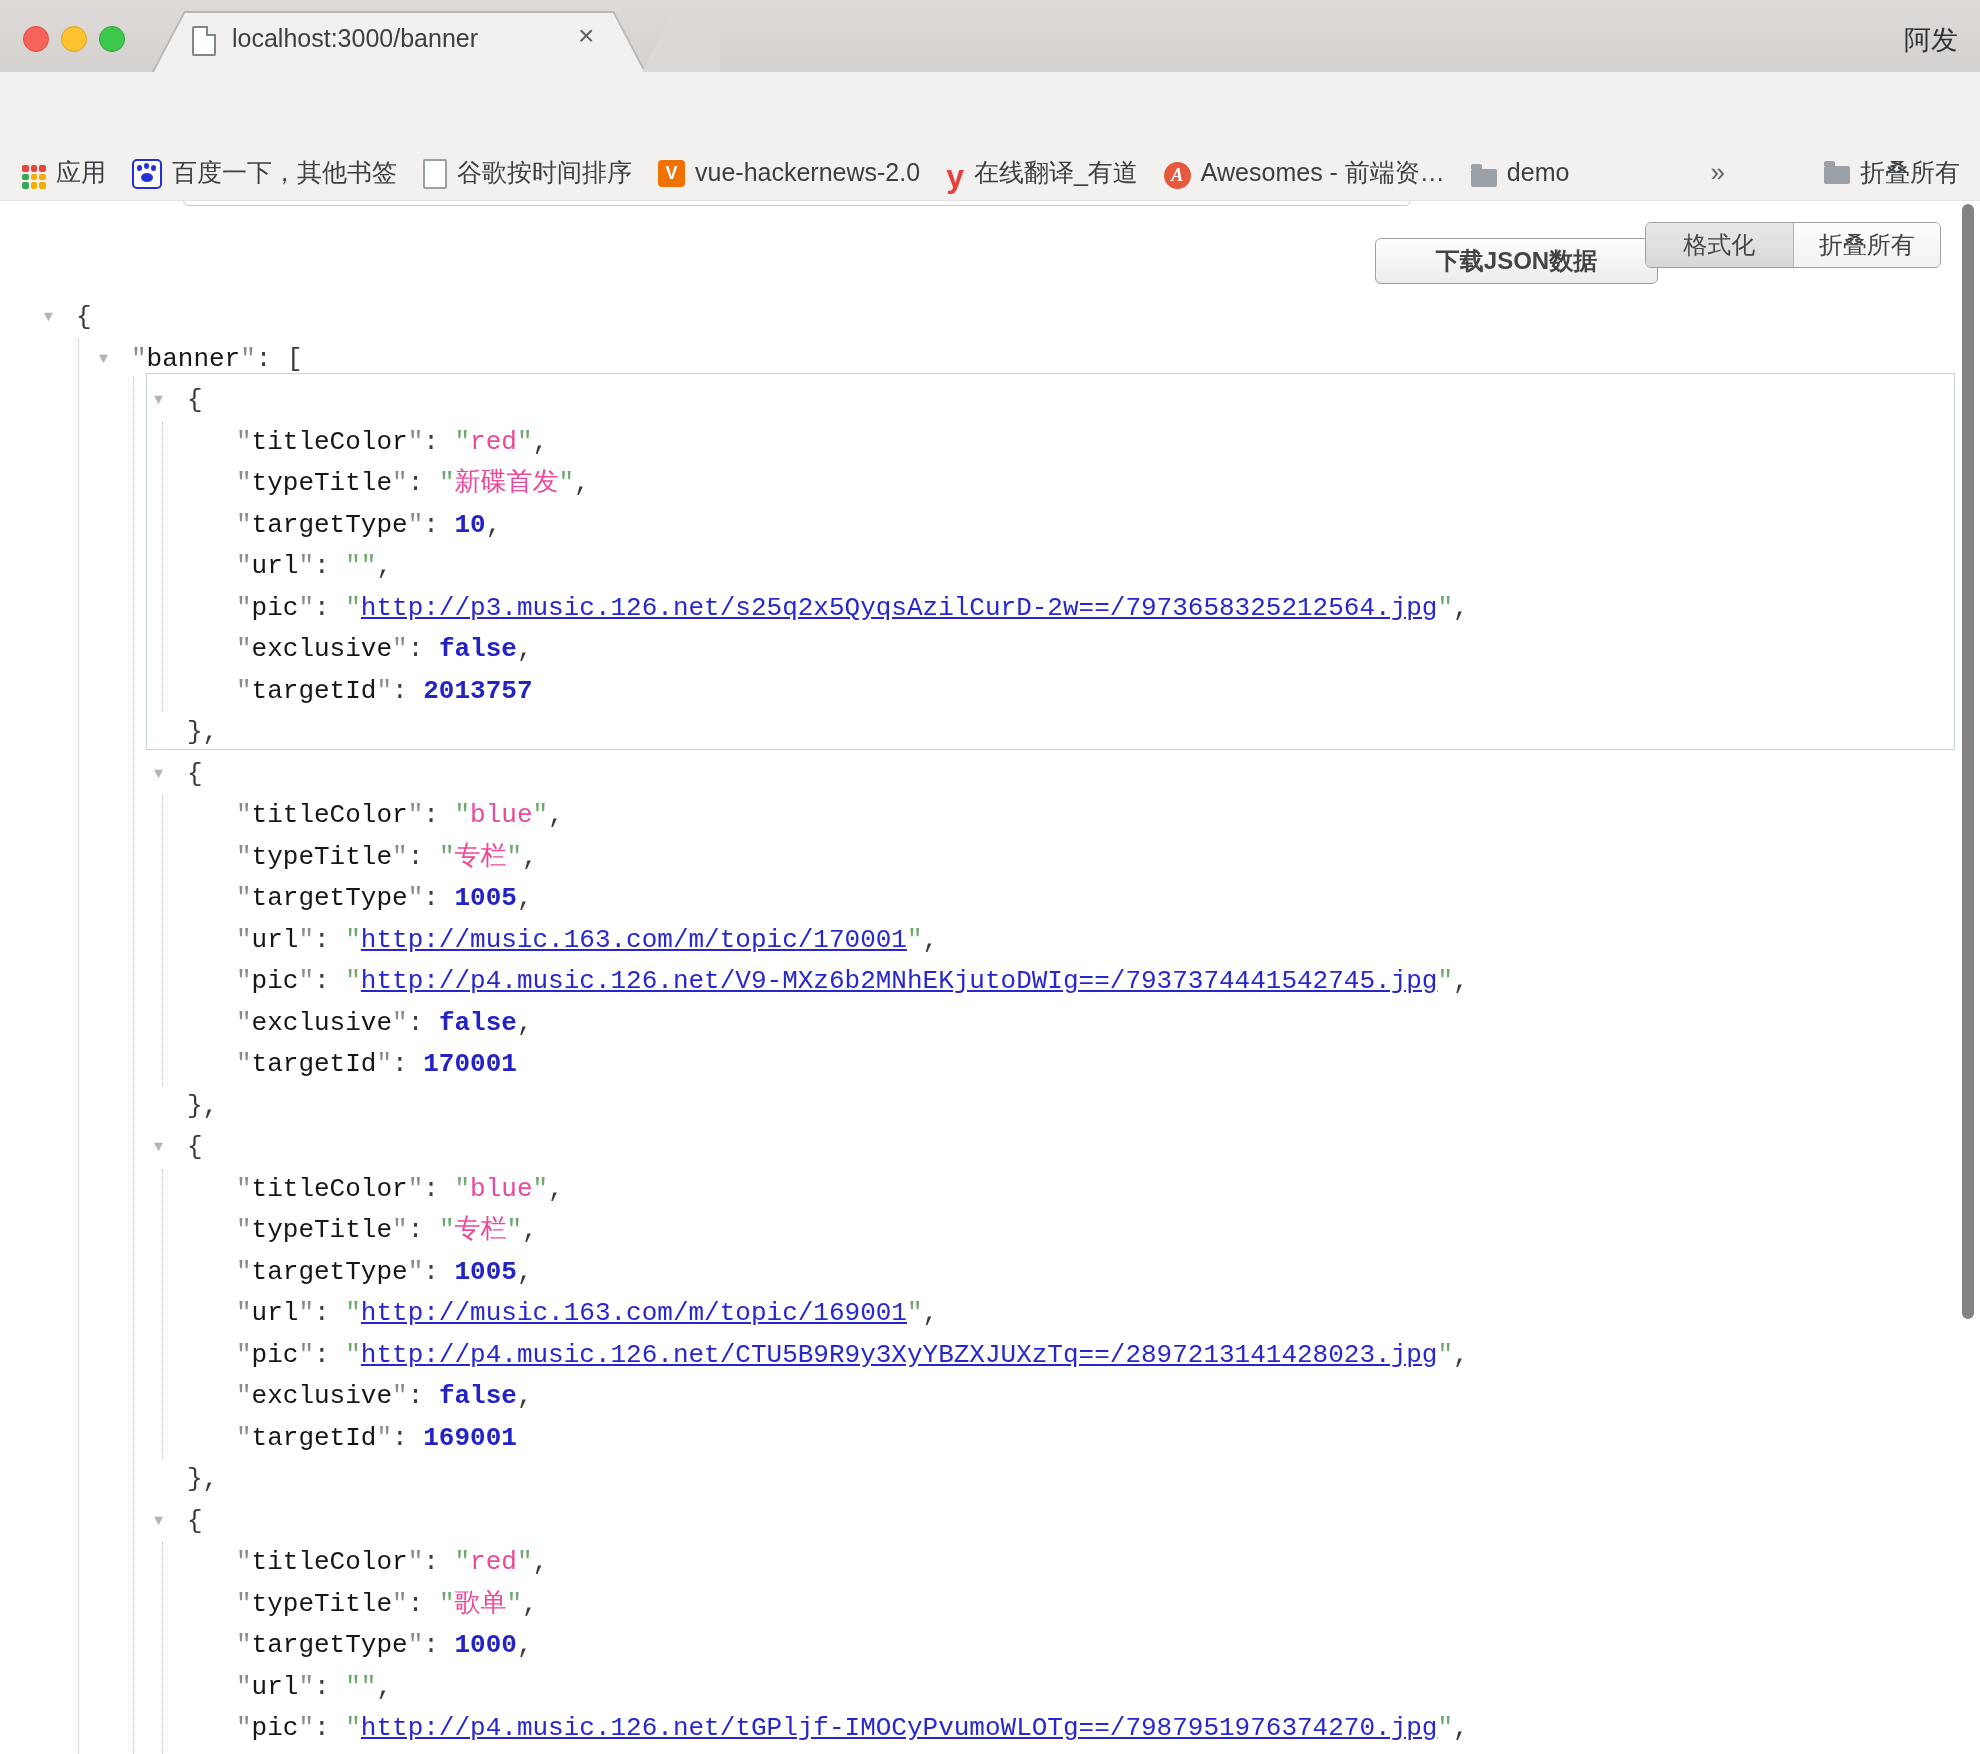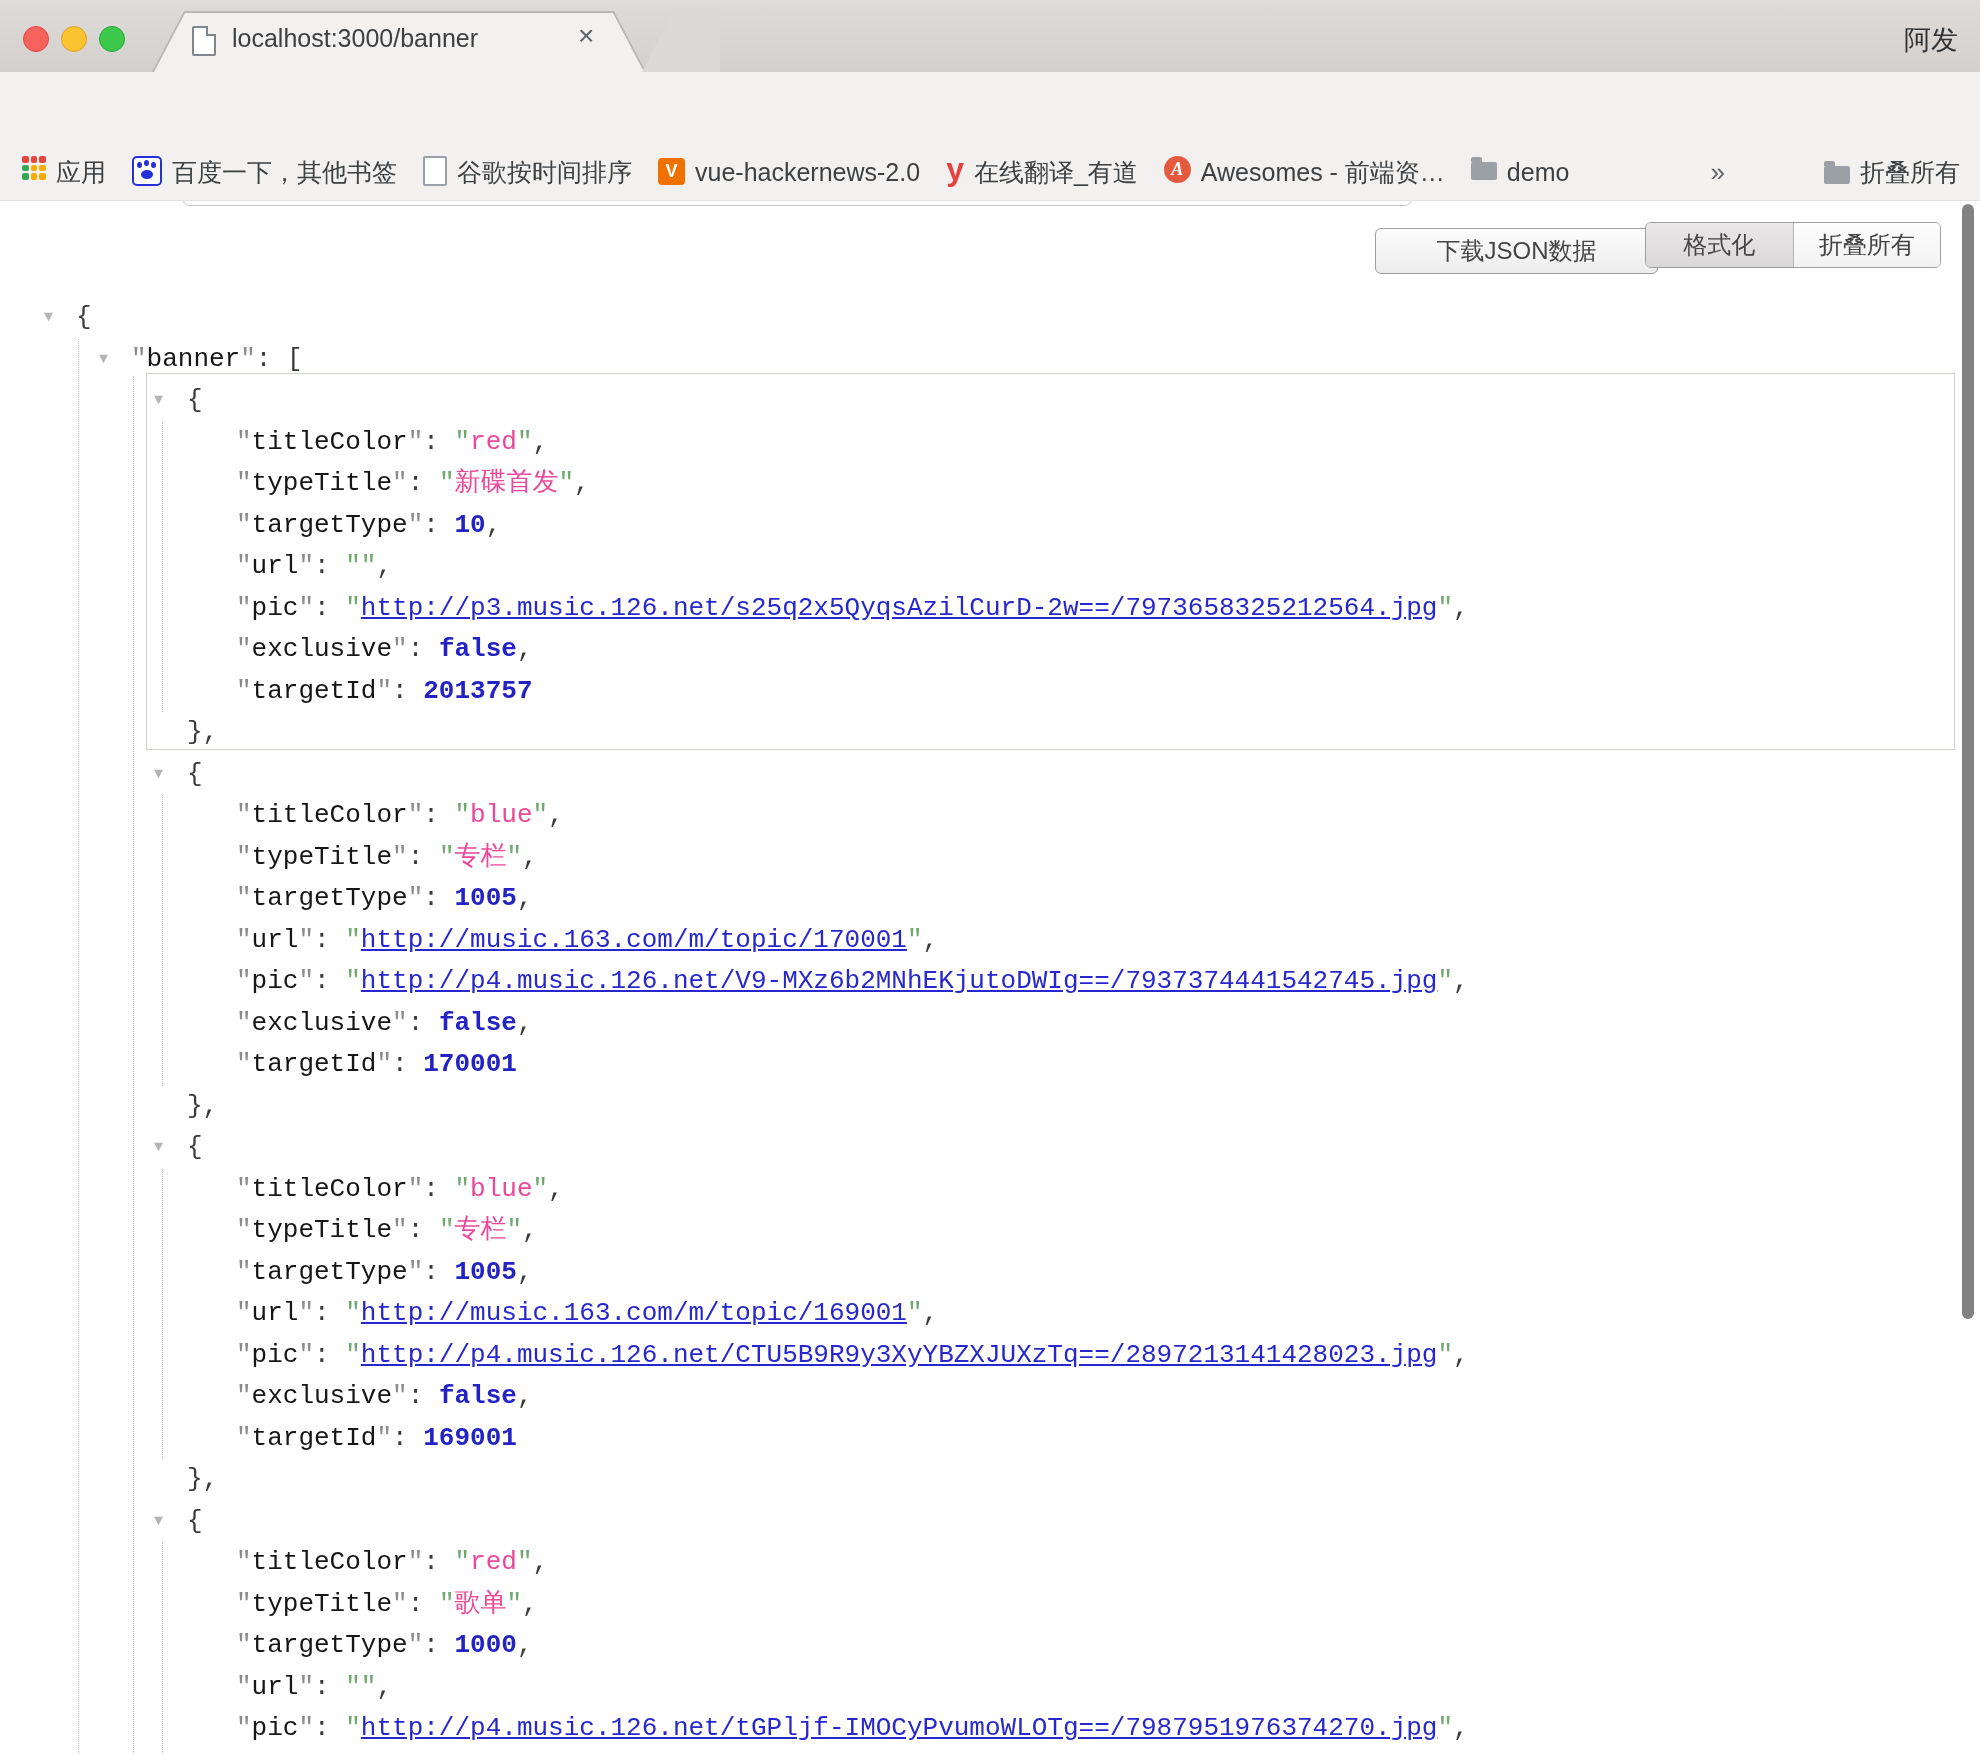--- a/index.html
+++ b/index.html
@@ -52,21 +52,21 @@
   .ext-paw .pad{position:absolute;left:7px;top:16px;width:20px;height:13px;border-radius:50%;background:#c7cacd;}
   .ext-paw .t1,.ext-paw .t2,.ext-paw .t3{position:absolute;top:5px;width:7px;height:8px;border-radius:50%;background:#c7cacd;}
   .ext-paw .t1{left:5px;} .ext-paw .t2{left:13px;top:2px;} .ext-paw .t3{left:21px;}
   .ext-translate{position:relative;width:34px;height:34px;}
   .ext-translate .cn{position:absolute;right:0;top:-4px;font-size:18px;color:#1a1a1a;font-weight:bold;}
   .ext-translate .en{position:absolute;left:0;bottom:-2px;font-size:14px;color:#1a1a1a;font-weight:bold;}
   .menu-dots{position:absolute;left:1936px;top:82px;font-size:34px;color:#5f6368;}
   
   .bookmarks{position:absolute;left:0;top:145px;width:1980px;height:55px;background:#f3f1ef;
     border-bottom:1px solid #e4e2e0;display:flex;align-items:center;}
-  .bm{display:flex;align-items:flex-start;margin-left:26px;font-size:25px;color:#3c4043;white-space:nowrap;}
+  .bm{display:flex;align-items:flex-end;margin-left:26px;font-size:25px;color:#3c4043;white-space:nowrap;}
   .bm .bicon{margin-right:10px;position:relative;}
   .grid9{width:24px;height:24px;display:grid;grid-template-columns:repeat(3,1fr);gap:2px;}
   .grid9 i{border-radius:2px;}
   .baidu{width:26px;height:26px;border:2px solid #2630d8;border-radius:5px;background:#fff;position:relative;}
   .baidu .pad{position:absolute;left:7px;top:12px;width:12px;height:9px;border-radius:50%;background:#2630d8;}
   .baidu .d1,.baidu .d2,.baidu .d3{position:absolute;width:5px;height:6px;border-radius:50%;background:#2630d8;top:4px;}
   .baidu .d1{left:3px;} .baidu .d2{left:10px;top:2px;} .baidu .d3{left:17px;}
   .page-ic{width:20px;height:26px;background:#fff;border:2px solid #9aa0a6;border-radius:2px;}
   .sq-ic{width:27px;height:27px;border-radius:4px;display:flex;align-items:center;justify-content:center;
     color:#fff;font-weight:bold;font-size:18px;}
@@ -75,21 +75,21 @@
   .awe{width:27px;height:27px;border-radius:50%;background:#e5593f;color:#fff;display:flex;align-items:center;justify-content:center;
     font-family:"Liberation Serif",serif;font-style:italic;font-size:18px;font-weight:bold;}
   .folder{width:26px;height:18px;background:#9aa0a6;border-radius:2px;position:relative;margin-top:4px;}
   .folder::before{content:"";position:absolute;left:0;top:-5px;width:11px;height:5px;background:#9aa0a6;border-radius:2px 2px 0 0;}
   .bm-right{position:absolute;right:20px;display:flex;align-items:center;font-size:25px;color:#3c4043;}
   .chev{position:absolute;right:255px;font-size:26px;color:#5f6368;}
   
   .btn{position:absolute;height:46px;border:1px solid #9f9f9f;border-radius:6px;
     background:linear-gradient(#fdfdfd,#ececec);font-size:24px;color:#444;
     display:flex;align-items:center;justify-content:center;box-sizing:border-box;}
-  .btn-download{left:1375px;top:228px;width:283px;}
+  .btn-download{left:1375px;top:238px;width:283px;font-weight:bold;}
   .btn-group{position:absolute;left:1645px;top:222px;width:296px;height:46px;border:1px solid #9f9f9f;border-radius:6px;
     display:flex;box-sizing:border-box;overflow:hidden;}
   .btn-group .seg{flex:1;display:flex;align-items:center;justify-content:center;font-size:24px;color:#444;}
   .seg-format{background:linear-gradient(#e9e7e7,#d9d7d7);border-right:1px solid #b5b5b5;}
   .seg-collapse{background:linear-gradient(#fdfdfd,#f2f2f2);}
   
   #json-tree{position:absolute;left:0;top:297px;width:1980px;}
   .jline{position:relative;height:41.5px;line-height:41.5px;white-space:pre;
     font-family:"Liberation Mono","DejaVu Sans Mono",monospace;font-size:26px;color:#333;}
   .tri{position:absolute;top:0;font-size:15px;color:#b4b4b4;line-height:41.5px;cursor:pointer;}

